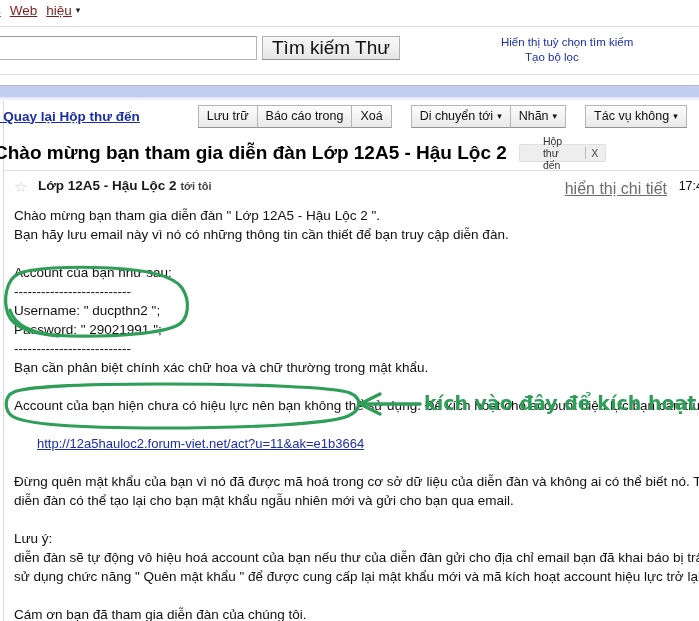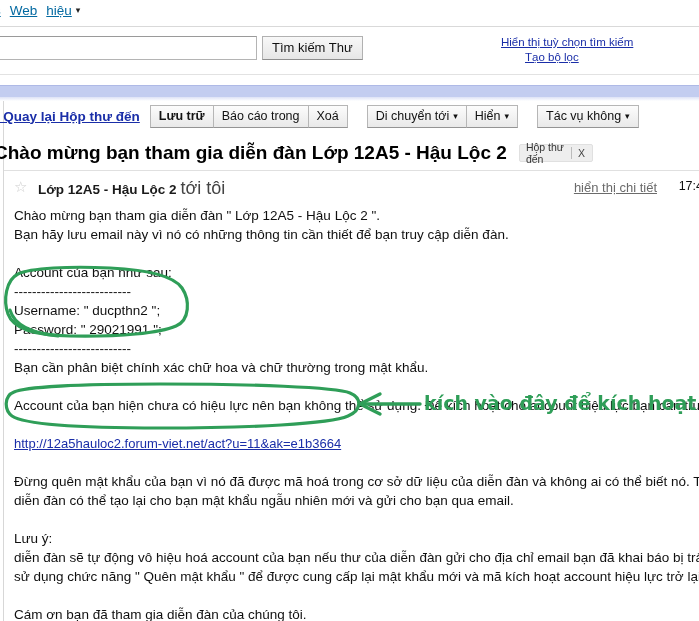--- a/index.html
+++ b/index.html
@@ -13,21 +13,21 @@
   .screen{position:relative;width:699px;height:621px;overflow:hidden;background:#fff;}
 
   
   .topnav{
     position:absolute;left:0;top:0;width:699px;height:26px;
     background:#fff;
     padding-left:0;
   }
   .topnav-inner{display:flex;align-items:center;gap:9px;padding:3px 0 0 0;}
   .nav-link{
-    color:#0369a1;text-decoration:underline;font-size:13.5px;
+    color:#7f1d1d;text-decoration:underline;font-size:13.5px;
     cursor:pointer;white-space:nowrap;
   }
   .nav-clip{margin-left:-6px;}
   .nav-caret{color:#222;font-size:9px;line-height:1;margin-left:-5px;}
 
   .topnav-rule{
     position:absolute;left:0;top:26px;width:699px;height:1px;background:#d9d9d9;
   }
 
   
@@ -37,31 +37,31 @@
   .search-input{
     position:absolute;left:-6px;top:0;width:263px;height:24px;
     border:1px solid #b4b4b4;border-top-color:#9a9a9a;
     background:#fff;font-size:13px;padding:2px 4px;box-sizing:border-box;
     font-family:"Liberation Sans",sans-serif;color:#000;outline:none;
   }
   .btn{
     position:absolute;top:0;height:24px;box-sizing:border-box;
     background:linear-gradient(#f8f8f8,#e6e6e6);
     border:1px solid #b1b1b1;border-bottom-color:#8e8e8e;
-    font-size:13px;font-family:"Liberation Sans",sans-serif;color:#111;
+    font-size:19px;font-family:"Liberation Sans",sans-serif;color:#111;
     cursor:pointer;line-height:22px;text-align:center;white-space:nowrap;
     padding:0 9px;
   }
   #btn-mail{left:262px;}
   #btn-web{left:366px;}
   .search-opts{
     position:absolute;left:501px;top:0;line-height:13px;
   }
   .search-opts a{
-    display:block;color:#1a2ea8;text-decoration:underline;font-size:11.5px;
+    display:block;color:#1a2ea8;font-size:11.5px;
     cursor:pointer;white-space:nowrap;
   }
   .search-opts a+a{margin-top:2px;margin-left:24px;}
 
   .search-rule{
     position:absolute;left:0;top:74px;width:699px;height:1px;background:#e2e2e2;
   }
 
   
   .bluebar{
@@ -88,75 +88,75 @@
     color:#1a2ea8;text-decoration:underline;font-size:13.5px;font-weight:bold;
     cursor:pointer;white-space:nowrap;margin-left:-8px;margin-right:10px;
   }
   .tbtn{
     height:23px;box-sizing:border-box;
     background:linear-gradient(#fcfcfc,#e9e9e9);
     border:1px solid #b6b6b6;border-bottom-color:#949494;
     font-size:12.5px;color:#111;line-height:21px;padding:0 8px;
     cursor:pointer;white-space:nowrap;margin-right:-1px;
   }
-  .tbtn.bold{font-weight:bold;}
+  .tbtn.bold{font-weight:normal;margin-left:48px;}
   .tbtn.gap{margin-left:20px;}
   .tbtn .car{font-size:9px;margin-left:4px;position:relative;top:-1px;}
 
   
   .subject-row{
     position:absolute;left:0;top:142px;width:593px;display:flex;align-items:center;
   }
   .subject{
     font-size:19px;font-weight:bold;color:#000;white-space:nowrap;
     margin-left:-6px;
   }
   .label-chip{
     display:inline-flex;align-items:center;margin-left:12px;
     background:#eeeeee;border:1px solid #e0e0e0;border-radius:2px;
     font-size:10.5px;color:#333;height:16px;padding:0 1px;
   }
-  .label-chip .txt{padding:0 5px;}
+  .label-chip .txt{padding:0 22px;}
   .label-chip .sep{width:1px;height:12px;background:#bbb;}
   .label-chip .x{padding:0 6px;cursor:pointer;color:#444;}
 
   .subject-rule{
     position:absolute;left:4px;top:170px;width:695px;height:1px;background:#e0e0e0;
   }
 
   
   .sender-row{
     position:absolute;left:0;top:178px;width:699px;height:20px;
   }
   .star{
     position:absolute;left:14px;top:1px;width:15px;height:15px;
     color:#cfcfcf;font-size:15px;line-height:15px;cursor:pointer;
   }
   .sender{
     position:absolute;left:38px;top:0;font-size:13.5px;color:#1a1a1a;
     white-space:nowrap;
   }
   .sender b{font-weight:bold;}
-  .sender .toi{font-weight:normal;color:#444;font-size:18px;}
+  .sender .toi{font-weight:bold;color:#444;font-size:11px;}
   .details{
-    position:absolute;right:42px;top:2px;font-size:13px;
+    position:absolute;right:32px;top:2px;font-size:16px;
     color:#6b6b6b;text-decoration:underline;cursor:pointer;white-space:nowrap;
   }
   .stamp{
     position:absolute;right:-4px;top:1px;font-size:12.5px;color:#111;white-space:nowrap;
   }
 
   
   .body{
     position:absolute;left:14px;top:206px;width:720px;
     font-size:13.5px;line-height:19px;color:#101010;white-space:nowrap;
   }
   .blank{height:19px;}
   .url-link{
-    color:#1a2ea8;text-decoration:underline;cursor:pointer;font-size:13px;
+    color:#1a2ea8;text-decoration:underline;cursor:pointer;font-size:13px;margin-left:23px;
   }
   .dash{letter-spacing:0px;}
 
   
   .annot{position:absolute;left:0;top:0;width:699px;height:621px;pointer-events:none;}
   .annot-text{
     position:absolute;left:424px;top:392px;
     color:#2f9e58;font-size:19px;font-weight:bold;white-space:nowrap;
     font-family:"DejaVu Sans",sans-serif;
   }
@@ -189,21 +189,21 @@
   <div class="bluebar"></div>
   <div class="bluebar-fade"></div>
   <div class="leftborder"></div>
 
   <div class="toolbar">
     <span class="back-link">« Quay lại Hộp thư đến</span>
     <button class="tbtn bold">Lưu trữ</button>
     <button class="tbtn">Báo cáo trong</button>
     <button class="tbtn">Xoá</button>
     <button class="tbtn gap"><span>Di chuyển tới</span><span class="car">▾</span></button>
-    <button class="tbtn"><span>Hiển</span><span class="car">▾</span></button>
+    <button class="tbtn"><span>Nhãn</span><span class="car">▾</span></button>
     <button class="tbtn gap"><span>Tác vụ không</span><span class="car">▾</span></button>
   </div>
 
   <div class="subject-row">
     <span class="subject">Chào mừng bạn tham gia diễn đàn Lớp 12A5 - Hậu Lộc 2</span>
     <span class="label-chip">
       <span class="txt">Hộp thư đến</span>
       <span class="sep"></span>
       <span class="x">X</span>
     </span>

